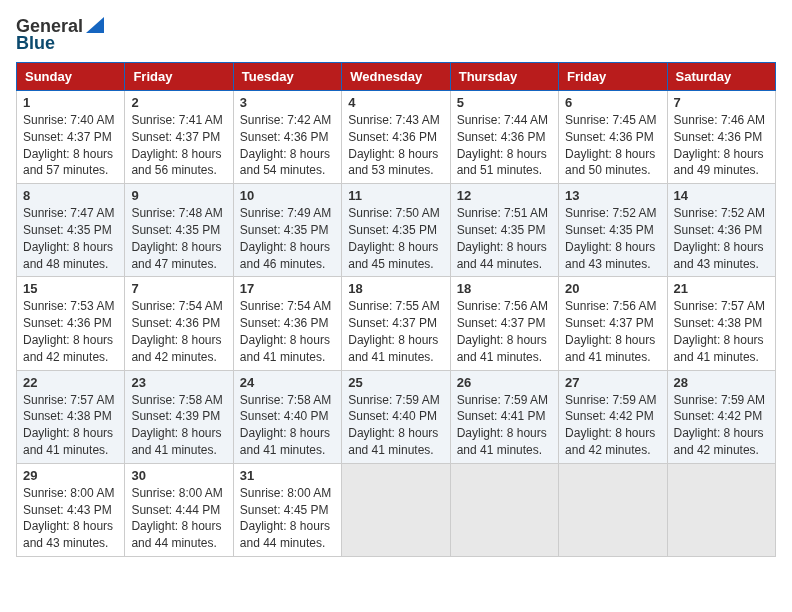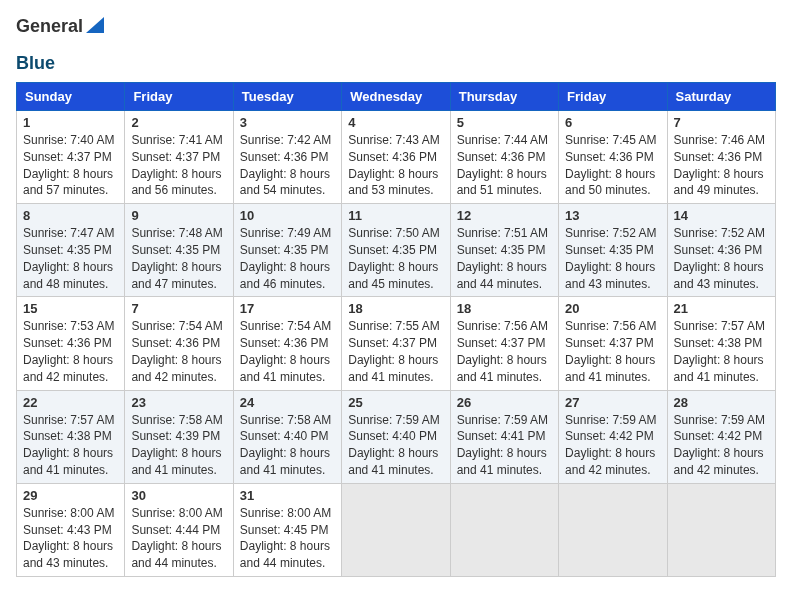--- a/index.html
+++ b/index.html
@@ -13,21 +13,20 @@
     .header-area {
       display: flex;
       justify-content: space-between;
       align-items: flex-start;
       margin-bottom: 8px;
     }
     .logo {
       display: flex;
       flex-direction: column;
       align-items: flex-start;
-      gap: 20px;
     }
     .logo-row {
       display: flex;
       align-items: center;
     }
     .title-area {
       text-align: right;
     }
     .month-title {
       font-size: 32px;
@@ -37,21 +36,21 @@
     .location-title {
       font-size: 16px;
       color: #555;
     }
     .calendar-table {
       width: 100%;
       border-collapse: collapse;
       font-size: 11px;
     }
     .calendar-table th {
-      background-color: #1d4ed8;
+      background-color: #b91c1c;
       color: #fff;
       text-align: left;
       padding: 6px 8px;
       font-size: 13px;
       font-weight: bold;
       border: 1px solid #1565c0;
     }
     .calendar-table td {
       border: 1px solid #ccc;
       vertical-align: top;

